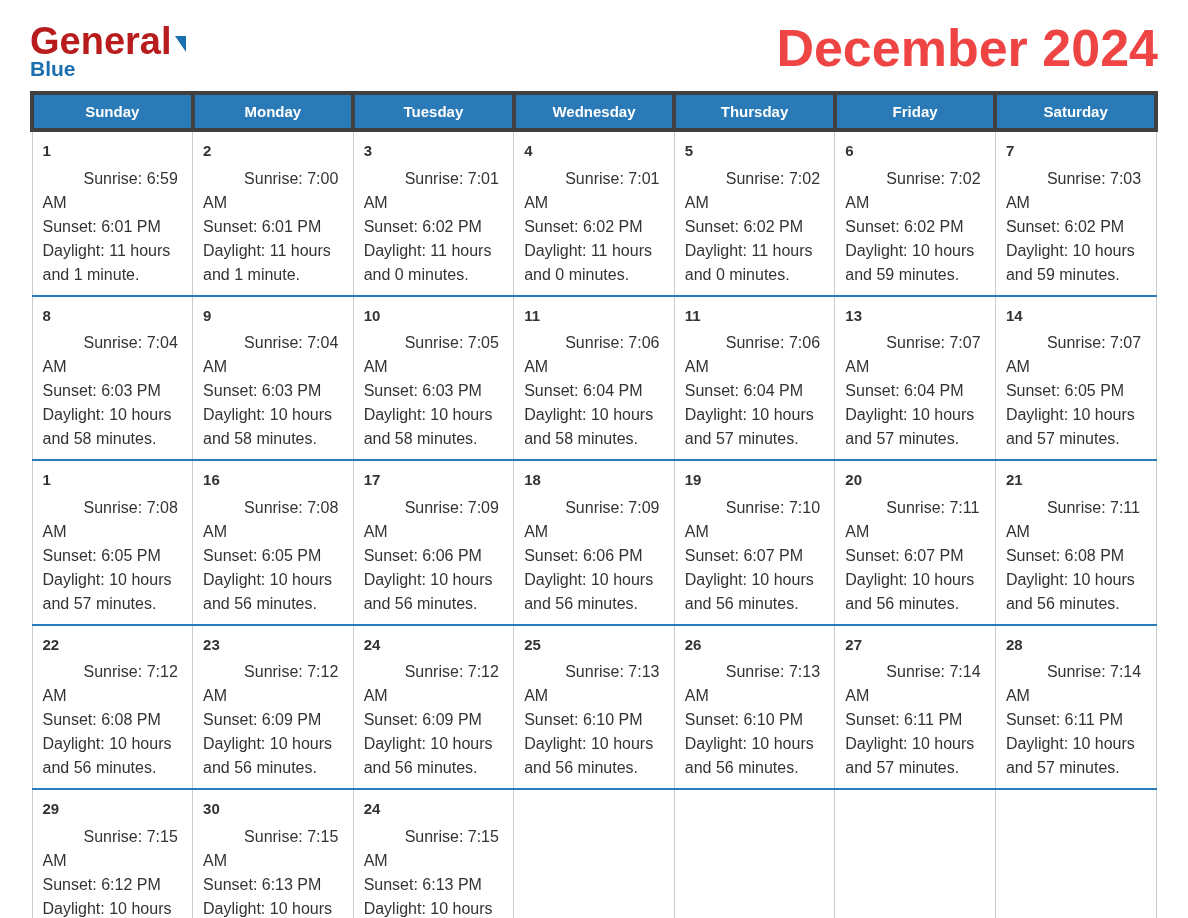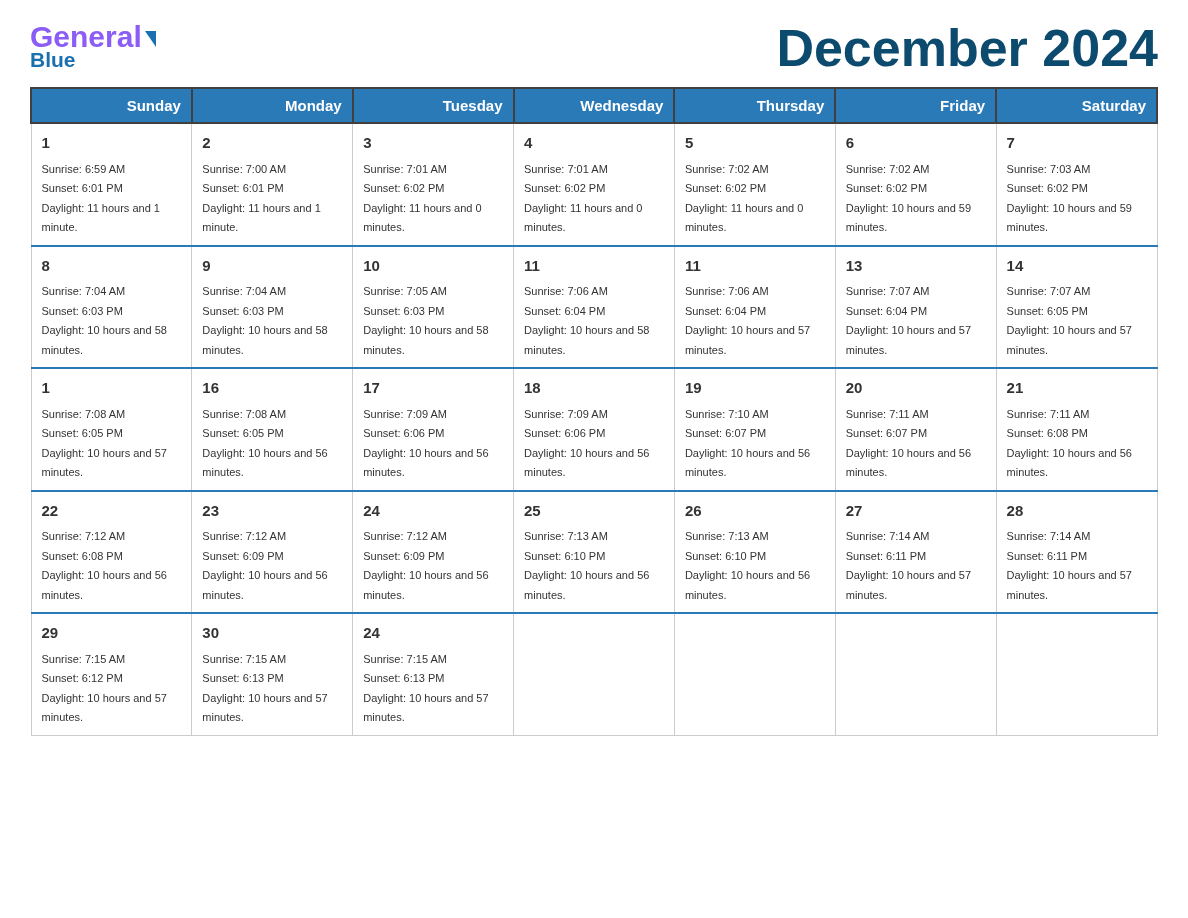--- a/index.html
+++ b/index.html
@@ -20,76 +20,77 @@
       display: flex;
       flex-direction: column;
       align-items: flex-start;
     }
     .title-area {
       text-align: right;
     }
     .month-title {
       font-size: 52px;
       font-weight: bold;
-      color: #0c4a6e;
+      color: #ef4444;
       line-height: 1.1;
     }
     .subtitle {
       font-size: 18px;
       color: #444;
       margin-top: 4px;
     }
     table {
       width: 100%;
       border-collapse: collapse;
       margin-top: 8px;
     }
     thead tr th {
       background-color: #2a7ab8;
       color: #ffffff;
       font-size: 15px;
       font-weight: bold;
       padding: 8px 10px;
-      text-align: right;
-      border: 2px solid #404040;
+      text-align: center;
+      border: 4px solid #404040;
     }
     tbody tr td {
       vertical-align: top;
       padding: 8px 10px;
       font-size: 13px;
       color: #333;
       border: 1px solid #ccc;
       border-top: 2px solid #2a7ab8;
       width: calc(100% / 7);
       line-height: 1.5;
     }
     tbody tr td .day-number {
       font-size: 15px;
       font-weight: bold;
       display: block;
       margin-bottom: 4px;
     }
     tbody tr td .day-info {
-      font-size: 11px;
+      font-size: 16px;
       color: #333;
+      margin-left: 41px;
     }
     tbody tr:not(:first-child) td {
       border-top: 2px solid #2a7ab8;
     }
     .empty-cell {
       background: #fff;
     }
   </style>
 </head>
 <body>
 
 <div class="header-area">
   <div class="logo">
     <div style="display:flex; align-items:center;">
-      <span style="font-size:30px; font-weight:bold; color:#8b5cf6;">General</span>
+      <span style="font-size:38px; font-weight:bold; color:#b91c1c;">General</span>
       <span style="display:inline-block; width:0; height:0; border-left:11px solid transparent; border-top:16px solid #1a6faf; margin-left:3px; margin-top:4px;"></span>
     </div>
     <div style="font-size:21px; font-weight:bold; color:#1a6faf; margin-top:-6px;">Blue</div>
   </div>
   <div class="title-area">
     <div class="month-title">December 2024</div>
   </div>
 </div>
 
 <table>

